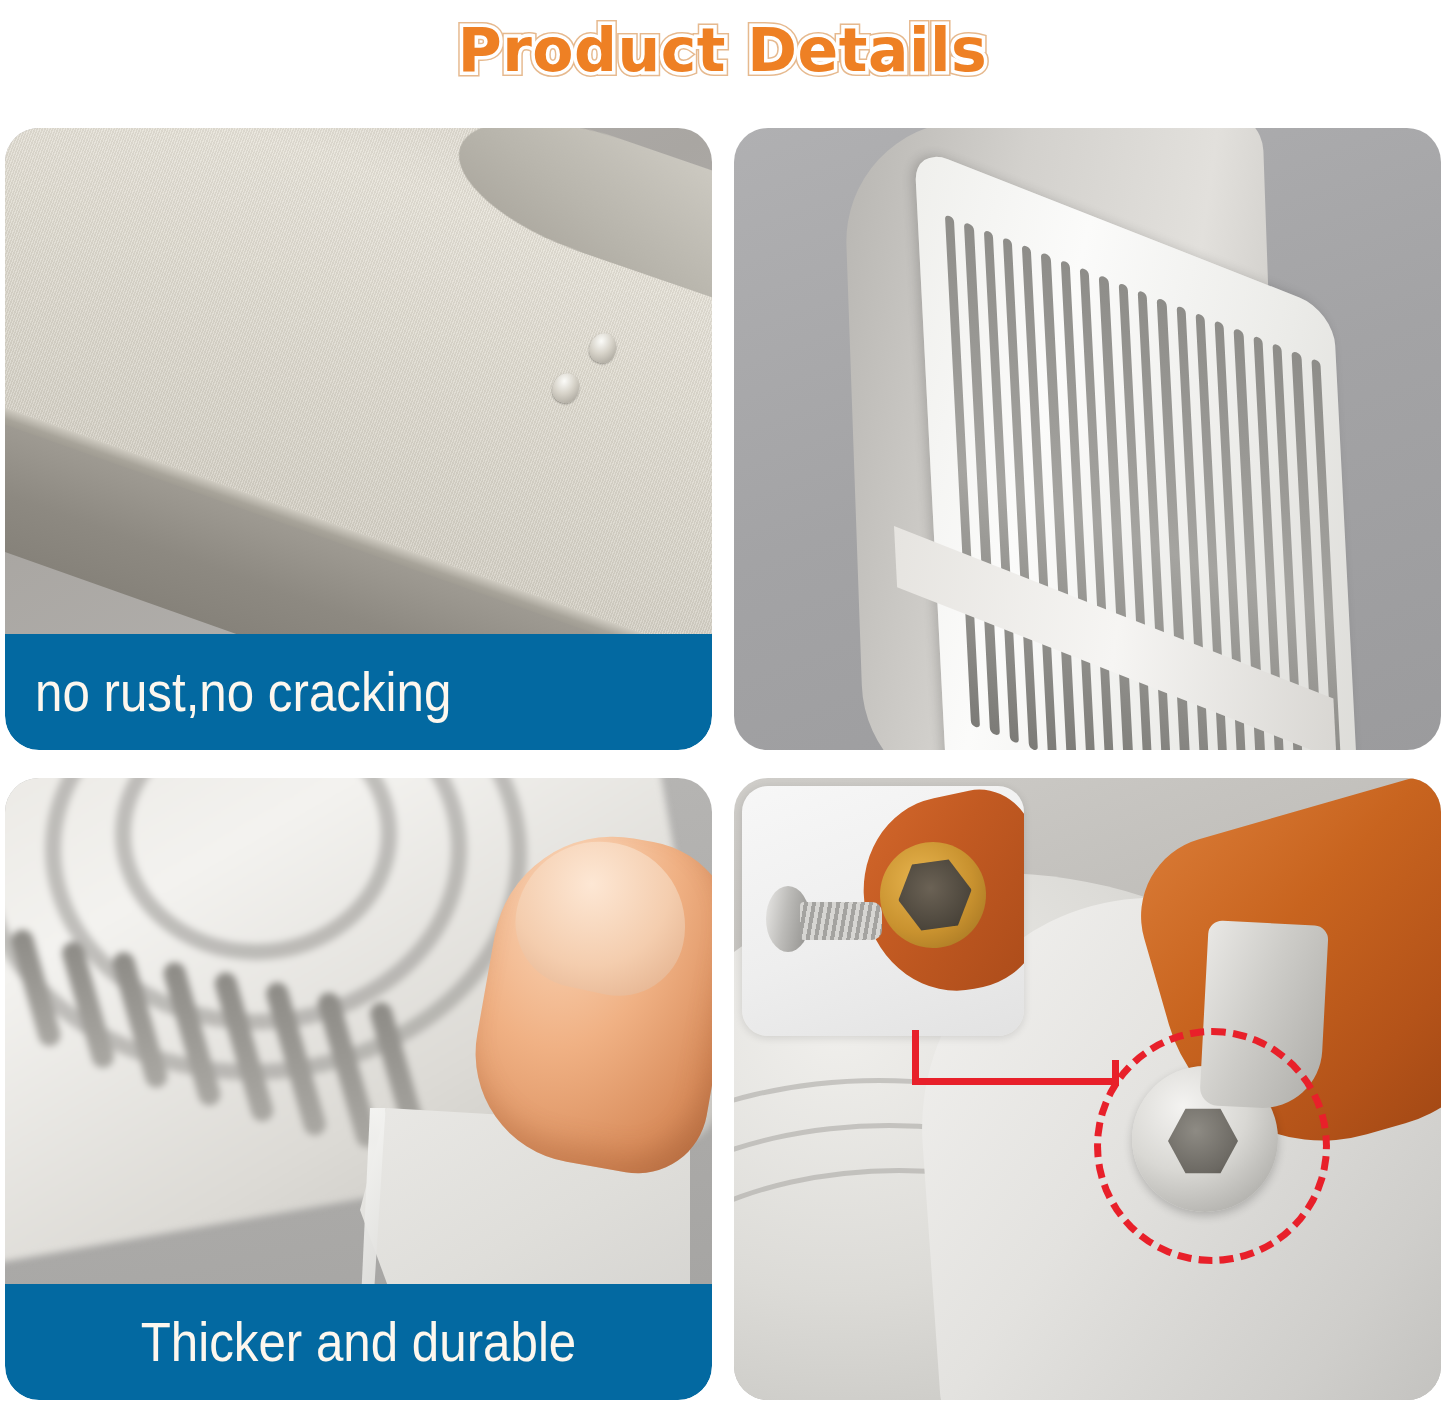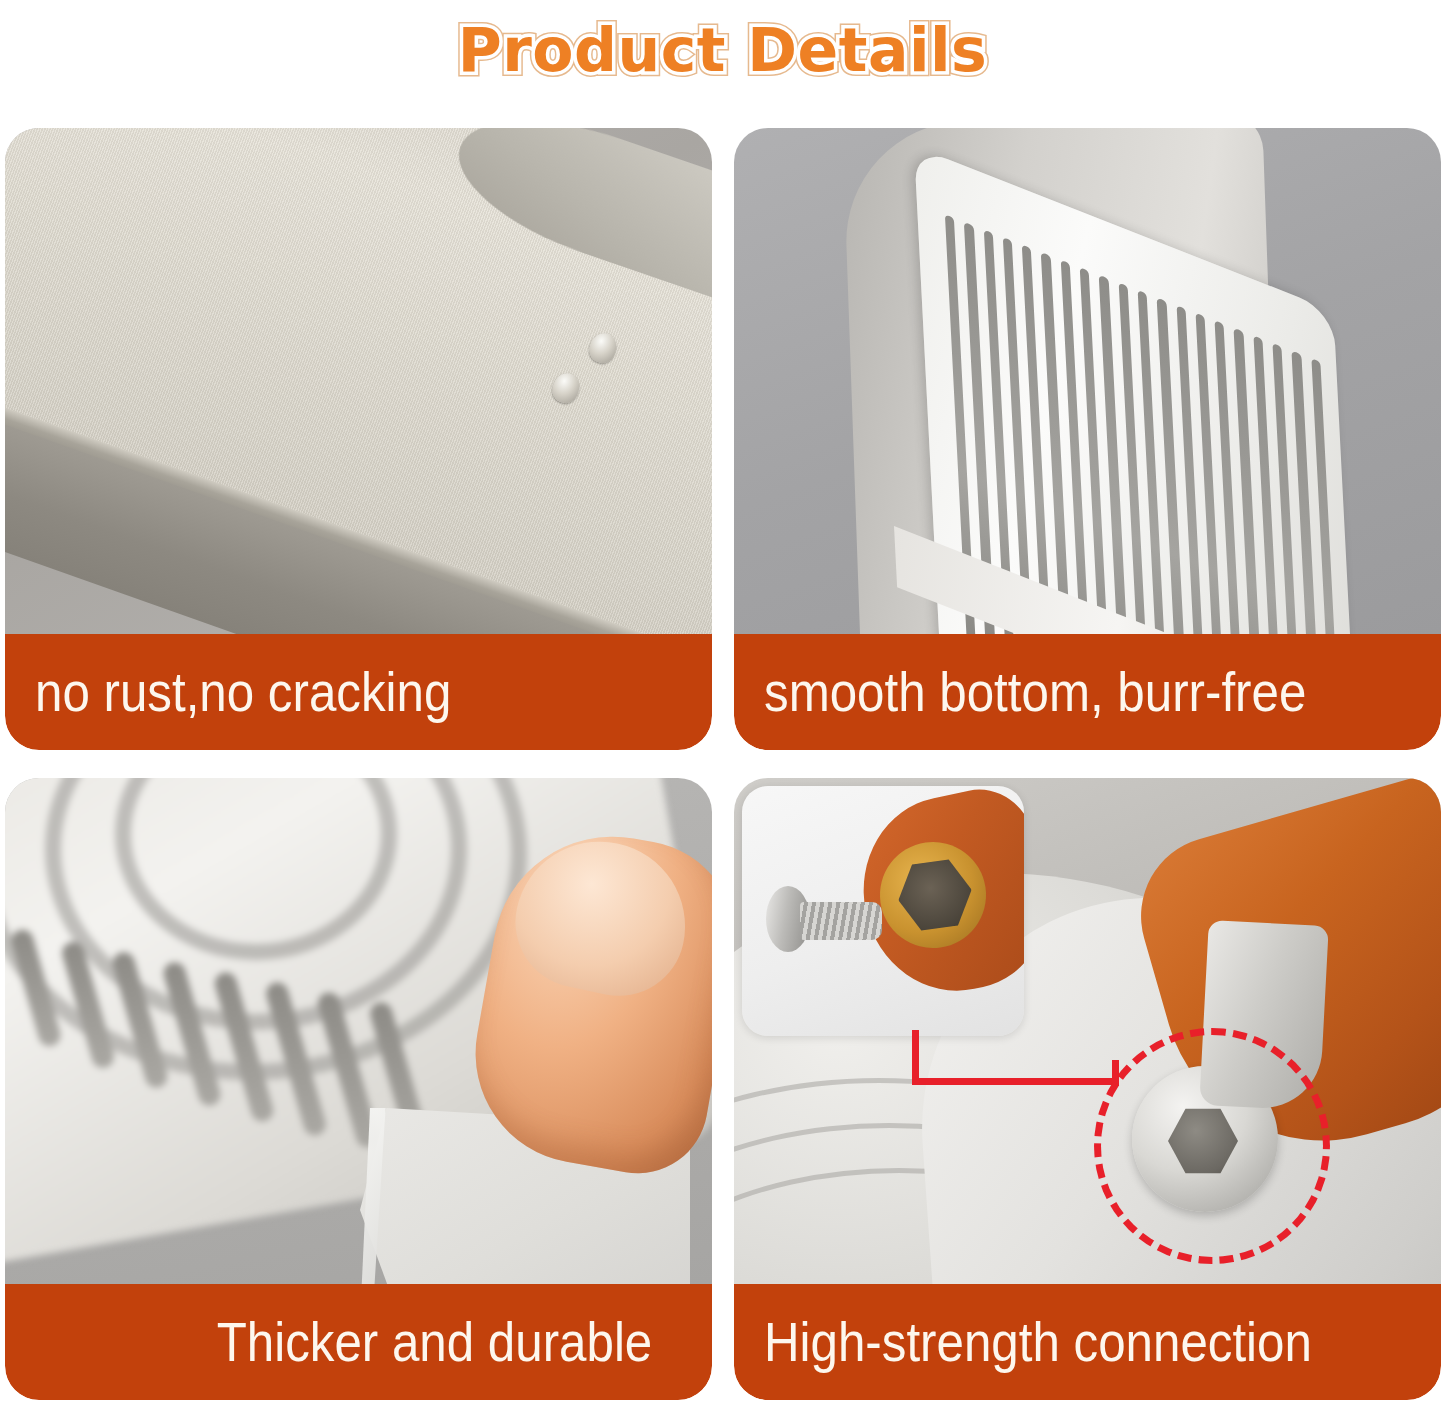--- a/index.html
+++ b/index.html
@@ -82,39 +82,39 @@
     flex-direction: column;
     background: #ffffff;
   }
   .photo {
     position: relative;
     flex: 1 1 auto;
     overflow: hidden;
   }
   .caption {
     flex: 0 0 116px;
-    background: #c2410c;
+    background: #0369a1;
     display: flex;
     align-items: center;
     box-sizing: border-box;
     padding: 12px 30px;
     border-bottom-left-radius: 34px;
     border-bottom-right-radius: 34px;
   }
   .caption-text {
     color: #FDF7EE;
     font-family: "Liberation Sans", sans-serif;
     font-size: 56px;
     line-height: 1;
     font-weight: 400;
     transform: scaleX(0.88);
     transform-origin: left center;
     white-space: nowrap;
   }
-  .caption.center { justify-content: flex-end; }
+  .caption.center { justify-content: center; }
   .caption.center .caption-text { transform-origin: center center; }
 
   
   .p1 { background: linear-gradient(150deg, #b4b2b0 0%, #a9a6a2 45%, #b7b5b2 100%); }
   .p1-plate {
     position: absolute;
     width: 1030px;
     height: 470px;
     left: -200px;
     top: -75px;
@@ -525,23 +525,20 @@
             <path d="M40 300 A175 175 0 0 1 210 150"></path>
             <path d="M80 300 A135 135 0 0 1 210 190"></path>
             <path d="M120 300 A95 95 0 0 1 210 230"></path>
             <path d="M380 300 A175 175 0 0 0 210 150"></path>
             <path d="M340 300 A135 135 0 0 0 210 190"></path>
             <path d="M300 300 A95 95 0 0 0 210 230"></path>
           </g>
         </svg>
       </div>
     </div>
-    <div class="caption">
-      <span class="caption-text">smooth bottom, burr-free</span>
-    </div>
   </div>
 
   <div class="card">
     <div class="photo p3">
       <div class="p3-blurmask">
         <div class="p3-plate"></div>
         <div class="p3-arc" style="left:-30px; top:-150px; width:520px; height:420px;"></div>
         <div class="p3-arc" style="left:40px; top:-110px; width:390px; height:330px;"></div>
         <div class="p3-arc" style="left:110px; top:-70px; width:250px; height:220px;"></div>
         <div class="p3-slot" style="left:20px;  top:150px; height:120px; transform:rotate(-16deg);"></div>
@@ -583,18 +580,15 @@
         <div class="p4-hexhole"></div>
         <div class="p4-bolt-head"></div>
         <div class="p4-bolt-shaft"></div>
       </div>
 
       <div class="p4-leader-v"></div>
       <div class="p4-leader-h"></div>
       <div class="p4-leader-tick"></div>
       <div class="p4-circle"></div>
     </div>
-    <div class="caption">
-      <span class="caption-text">High-strength connection</span>
-    </div>
   </div>
 
 </div>
 
 </body></html>

